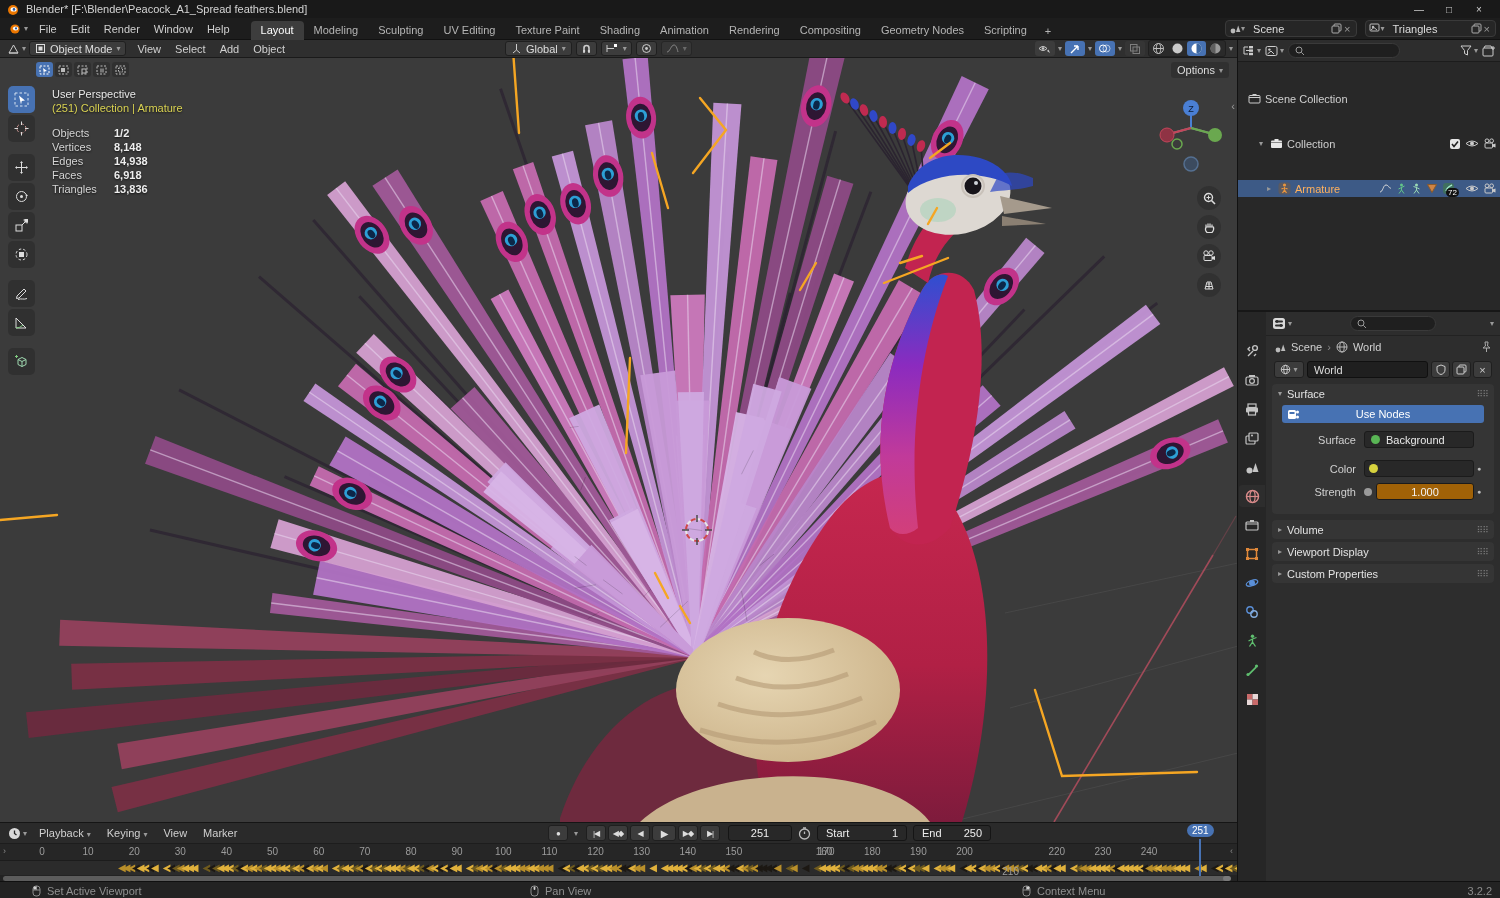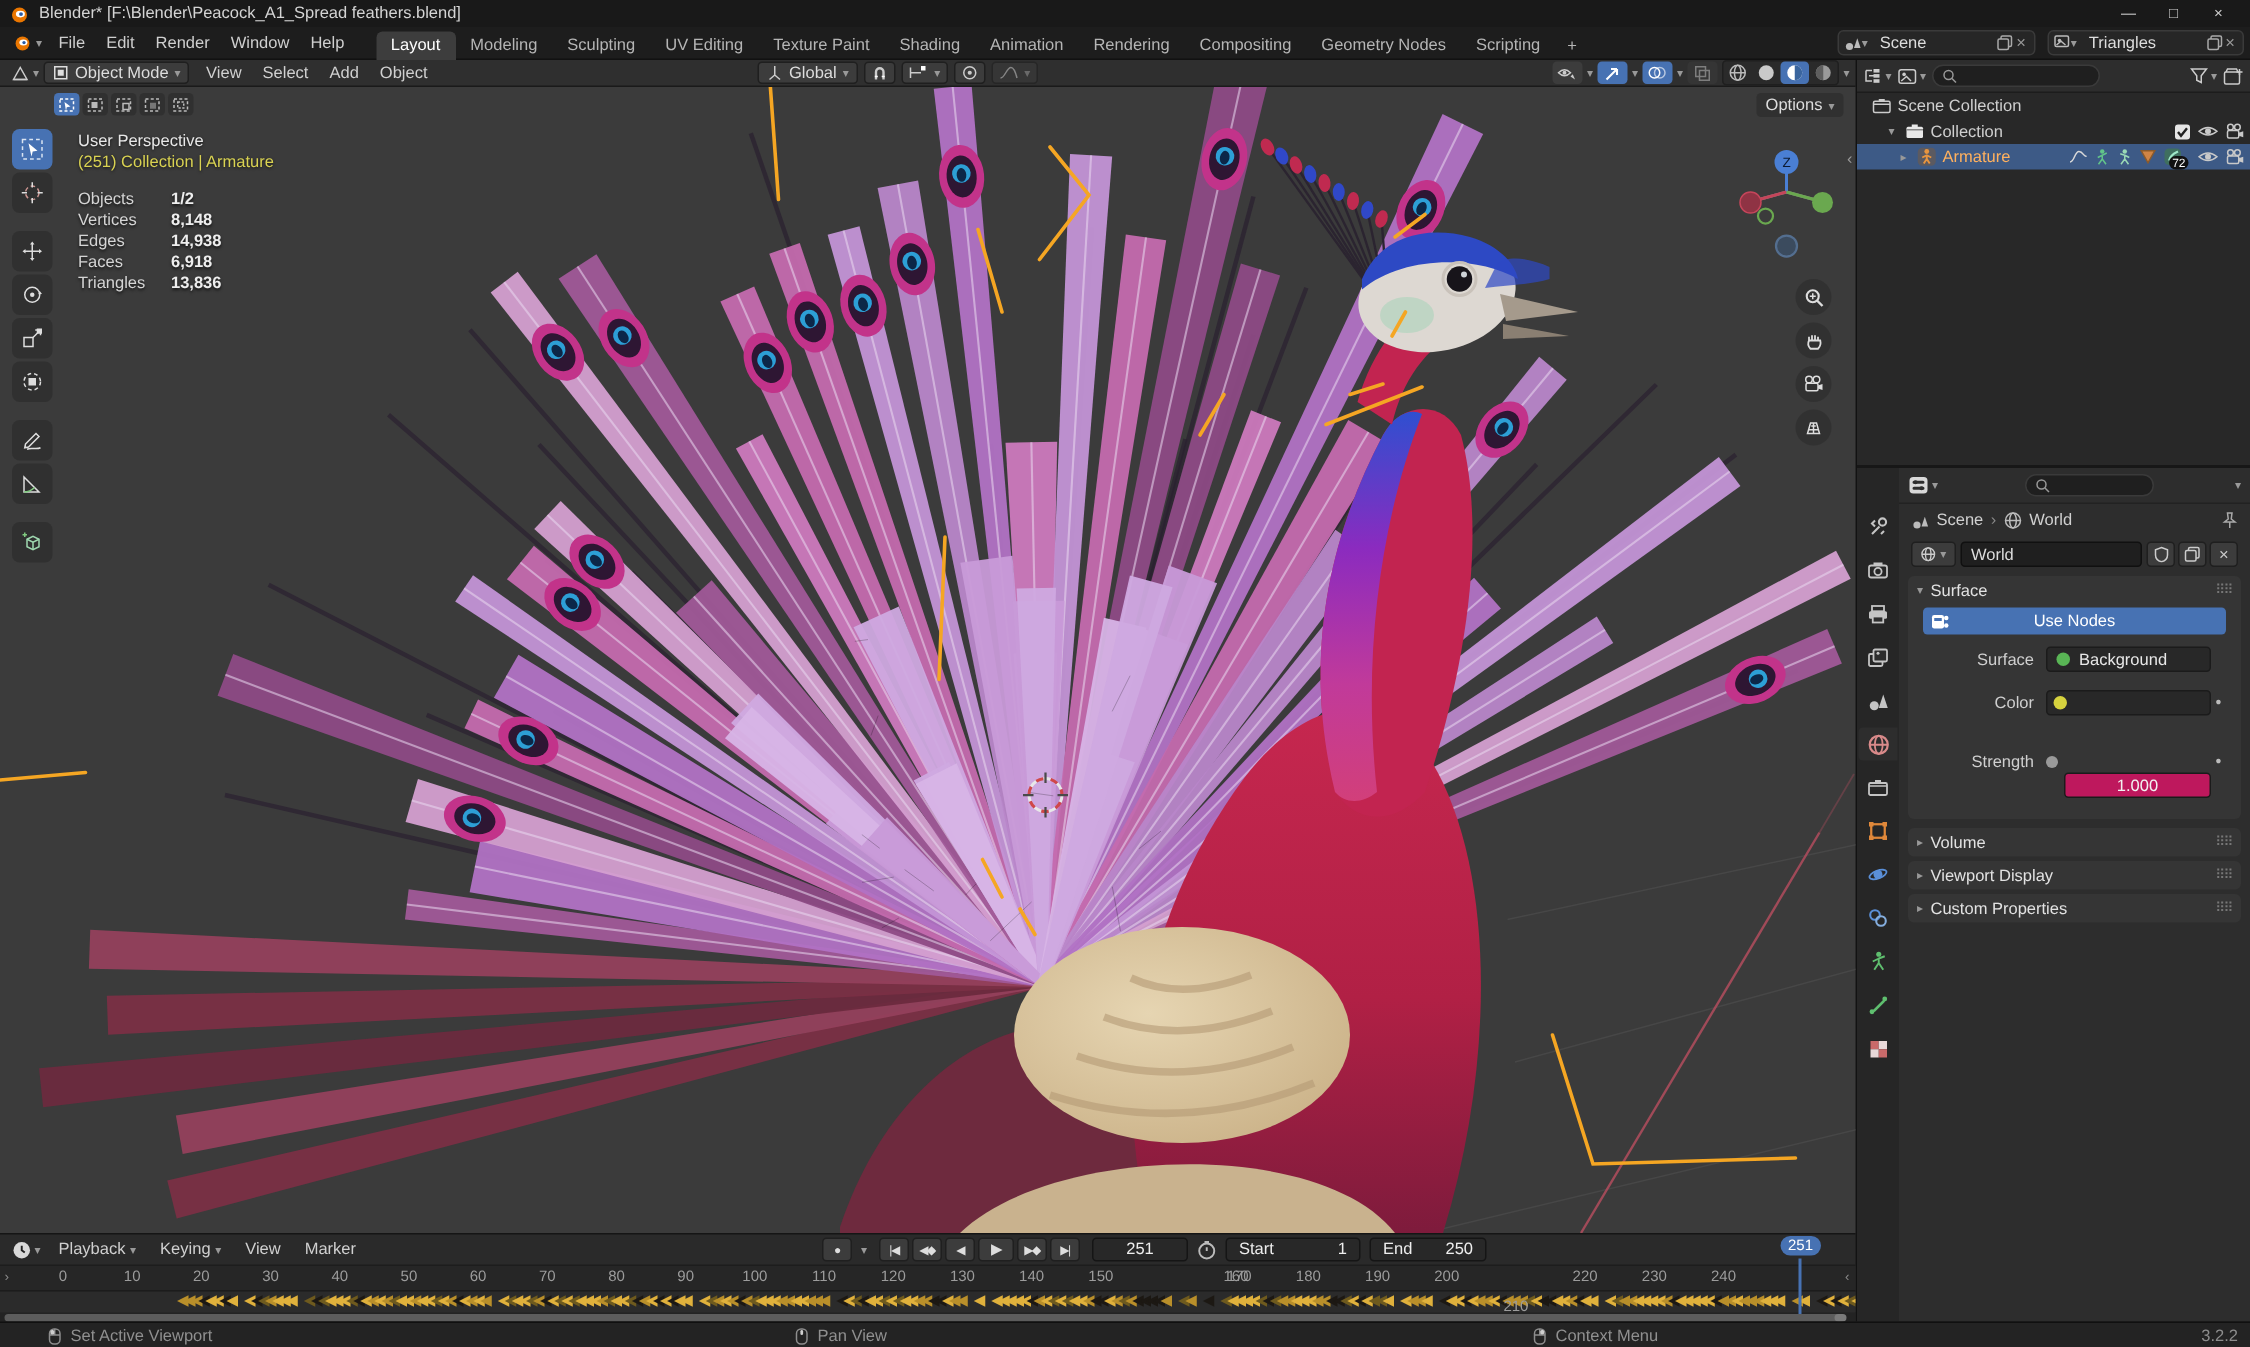--- a/index.html
+++ b/index.html
@@ -69,21 +69,21 @@
   #vp-options{position:absolute;right:8px;top:4px;background:#2e2e2ecc;border-radius:3px;height:16px;display:flex;align-items:center;padding:0 6px;gap:4px;color:#ddd;z-index:4;justify-content:center;}
   #vp-collapse{position:absolute;right:2px;top:42px;color:#9a9a9a;z-index:4;}
   #nav-gizmo{position:absolute;right:14px;top:40px;z-index:4;}
   #nav-btns{position:absolute;right:16px;top:128px;display:flex;flex-direction:column;gap:5px;z-index:4;}
   .navb{width:24px;height:24px;border-radius:12px;background:#2c2c2c99;display:flex;align-items:center;justify-content:center;}
 
   
   #outliner{height:272px;background:#282828;border-bottom:2px solid #171717;}
   #ol-header{height:22px;background:#2d2d2d;border-bottom:1px solid #1c1c1c;display:flex;align-items:center;padding:0 4px;gap:4px;}
   .search{background:#1f1f1f;border:1px solid #3a3a3a;border-radius:8px;height:15px;display:flex;align-items:center;padding:0 6px;gap:4px;color:#888;}
-  .ol-row{height:17px;display:flex;align-items:center;gap:4px;color:#cfcfcf;padding-right:4px;}
+  .ol-row{height:17px;display:flex;align-items:center;gap:4px;color:#cfcfcf;padding-right:4px;margin-top:28px;}
   .ol-row .grow{flex:1;}
   .ol-row.sel{background:#3d5a86;}
   .ol-row.sel .lbl{color:#ffb15e;}
   .disc{width:10px;text-align:center;color:#999;font-size:8px;}
 
   
   #props{flex:1;display:flex;position:relative;}
   #ptab-col{width:28px;background:#262626;display:flex;flex-direction:column;align-items:center;padding-top:28px;gap:7px;}
   .ptab{width:26px;height:22px;display:flex;align-items:center;justify-content:center;border-radius:3px 0 0 3px;}
   .ptab.active{background:#2d2d2d;}
@@ -94,21 +94,21 @@
   .fld{background:#1f1f1f;border:1px solid #101010;border-radius:3px;height:17px;display:flex;align-items:center;padding:0 6px;color:#ddd;}
   .sqbtn{width:19px;height:17px;background:#3c3c3c;border:1px solid #1f1f1f;border-radius:3px;display:flex;align-items:center;justify-content:center;color:#ccc;}
   .panel{background:#353535;border-radius:4px;margin:3px 6px 0;}
   .panel-h{height:19px;display:flex;align-items:center;padding:0 6px;gap:5px;color:#e2e2e2;}
   .panel-h .grip{margin-left:auto;color:#777;font-size:9px;letter-spacing:-1px;}
   .usenodes{margin:2px 10px 8px;height:18px;background:#4772b3;border-radius:3px;display:flex;align-items:center;justify-content:center;color:#fff;position:relative;}
   .usenodes .nicon{position:absolute;left:5px;}
   .prow{display:flex;align-items:center;margin:0 10px 6px;}
   .prow .plabel{width:82px;text-align:right;padding-right:8px;color:#cfcfcf;}
   .pval{flex:1;background:#282828;border:1px solid #1b1b1b;border-radius:3px;height:17px;display:flex;align-items:center;padding:0 6px;gap:6px;color:#e8e8e8;}
-  .slider{flex:1;background:#be185d;border:1px solid #1b1b1b;border-radius:3px;height:17px;display:flex;align-items:center;justify-content:center;color:#f2f2f2;margin-top:32px;}
+  .slider{flex:1;background:#a16207;border:1px solid #1b1b1b;border-radius:3px;height:17px;display:flex;align-items:center;justify-content:center;color:#f2f2f2;}
   .kdot{width:10px;text-align:center;color:#bbb;font-size:7px;}
   .dot{width:9px;height:9px;border-radius:50%;}
 
   
   #timeline{height:59px;background:#2a2a2a;border-top:1px solid #151515;position:relative;}
   #tl-header{height:21px;display:flex;align-items:center;padding:0 5px;gap:2px;position:relative;border-bottom:1px solid #1d1d1d;}
   #tl-transport{position:absolute;left:548px;display:flex;align-items:center;gap:2px;}
   .tbtn{min-width:20px;height:16px;background:#3c3c3c;border:1px solid #1f1f1f;border-radius:3px;display:flex;align-items:center;justify-content:center;color:#ddd;font-size:8px;padding:0 3px;letter-spacing:-1px;}
   .tbtn.play{min-width:24px;font-size:10px;}
   #tl-fields{position:absolute;right:246px;display:flex;align-items:center;gap:6px;}

